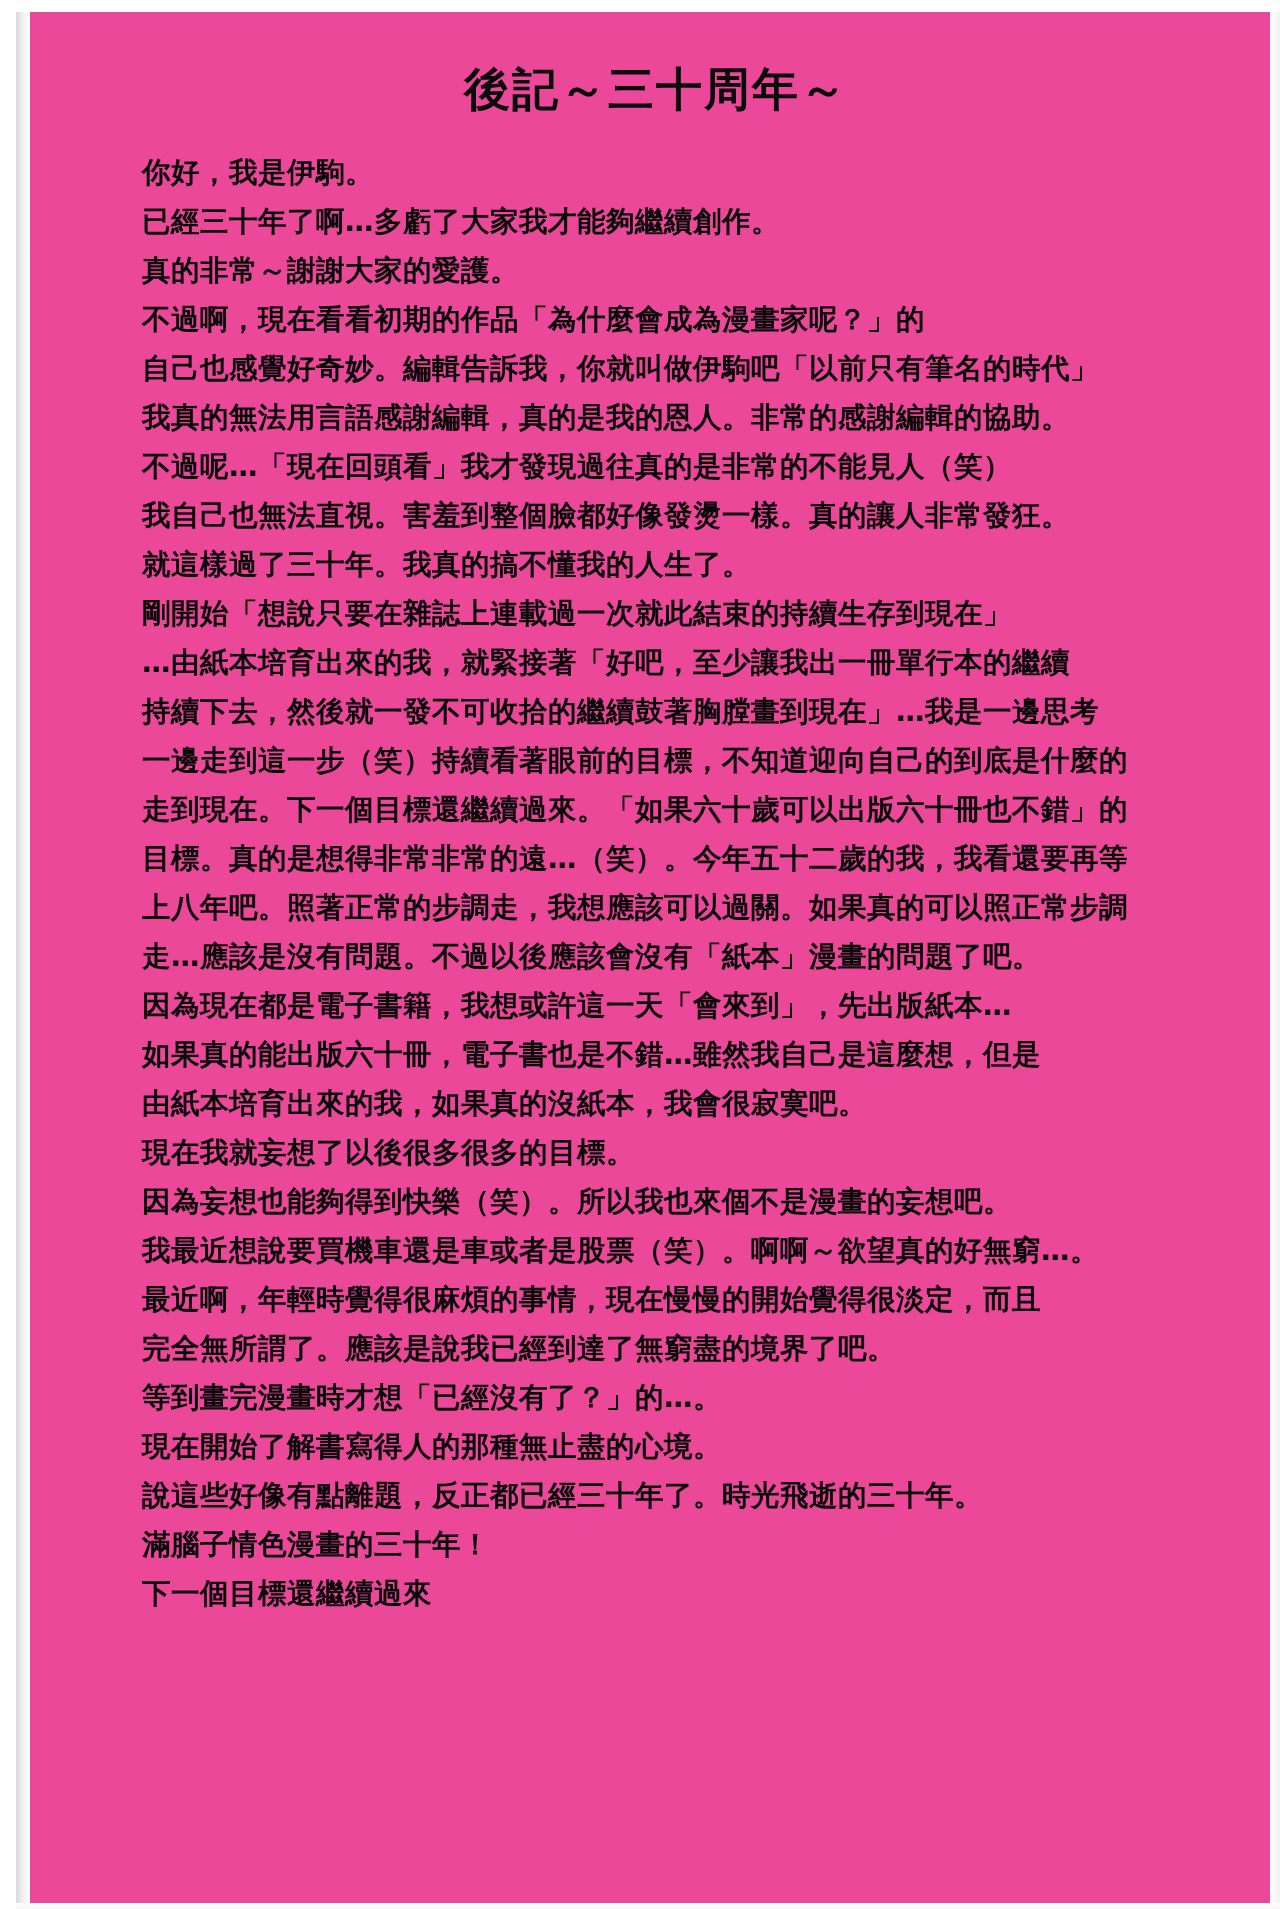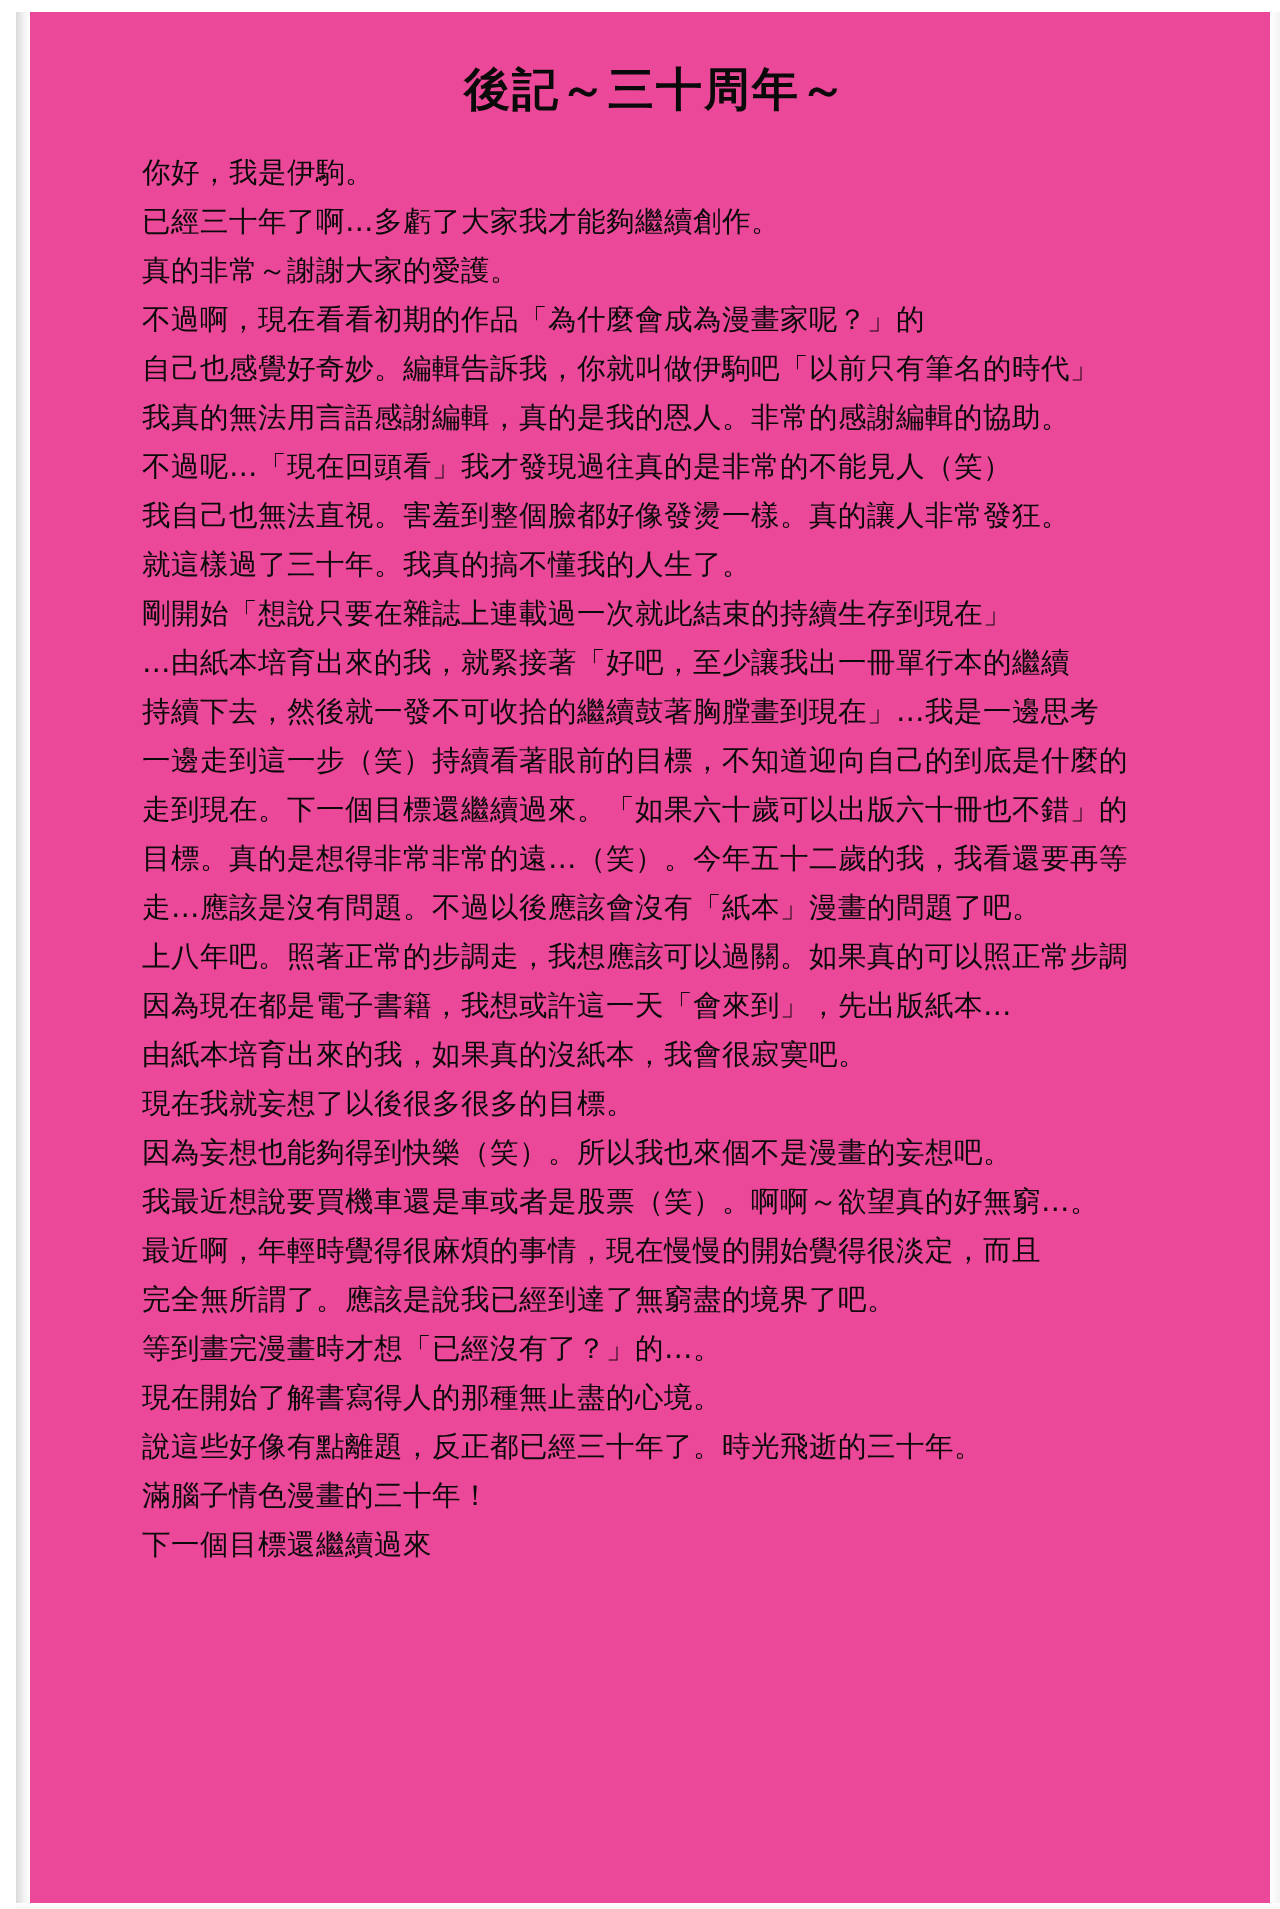--- a/index.html
+++ b/index.html
@@ -56,21 +56,21 @@
   }
   .body-text {
     position: absolute;
     left: 126px;
     top: 136px;
     width: 1070px;
   }
   .line {
     font-size: 28.5px;
     line-height: 49px;
-    font-weight: 400;
+    font-weight: 700;
     letter-spacing: 0.5px;
     white-space: nowrap;
   }
 </style>
 </head>
 <body>
 
 <div class="page">
   <div class="edge-left"></div>
   <div class="edge-right"></div>
@@ -87,23 +87,24 @@
     <div class="line">我真的無法用言語感謝編輯，真的是我的恩人。非常的感謝編輯的協助。</div>
     <div class="line">不過呢…「現在回頭看」我才發現過往真的是非常的不能見人（笑）</div>
     <div class="line">我自己也無法直視。害羞到整個臉都好像發燙一樣。真的讓人非常發狂。</div>
     <div class="line">就這樣過了三十年。我真的搞不懂我的人生了。</div>
     <div class="line">剛開始「想說只要在雜誌上連載過一次就此結束的持續生存到現在」</div>
     <div class="line">…由紙本培育出來的我，就緊接著「好吧，至少讓我出一冊單行本的繼續</div>
     <div class="line">持續下去，然後就一發不可收拾的繼續鼓著胸膛畫到現在」…我是一邊思考</div>
     <div class="line">一邊走到這一步（笑）持續看著眼前的目標，不知道迎向自己的到底是什麼的</div>
     <div class="line">走到現在。下一個目標還繼續過來。「如果六十歲可以出版六十冊也不錯」的</div>
     <div class="line">目標。真的是想得非常非常的遠…（笑）。今年五十二歲的我，我看還要再等</div>
+    <div class="line">上八年吧。照著正常的步調走，我想應該可以過關。如果真的可以照正常步調</div>
     <div class="line">走…應該是沒有問題。不過以後應該會沒有「紙本」漫畫的問題了吧。</div>
-    <div class="line">上八年吧。照著正常的步調走，我想應該可以過關。如果真的可以照正常步調</div>
     <div class="line">因為現在都是電子書籍，我想或許這一天「會來到」，先出版紙本…</div>
+    <div class="line">如果真的能出版六十冊，電子書也是不錯…雖然我自己是這麼想，但是</div>
     <div class="line">由紙本培育出來的我，如果真的沒紙本，我會很寂寞吧。</div>
     <div class="line">現在我就妄想了以後很多很多的目標。</div>
     <div class="line">因為妄想也能夠得到快樂（笑）。所以我也來個不是漫畫的妄想吧。</div>
     <div class="line">我最近想說要買機車還是車或者是股票（笑）。啊啊～欲望真的好無窮…。</div>
     <div class="line">最近啊，年輕時覺得很麻煩的事情，現在慢慢的開始覺得很淡定，而且</div>
     <div class="line">完全無所謂了。應該是說我已經到達了無窮盡的境界了吧。</div>
     <div class="line">等到畫完漫畫時才想「已經沒有了？」的…。</div>
     <div class="line">現在開始了解書寫得人的那種無止盡的心境。</div>
     <div class="line">說這些好像有點離題，反正都已經三十年了。時光飛逝的三十年。</div>
     <div class="line">滿腦子情色漫畫的三十年！</div>

